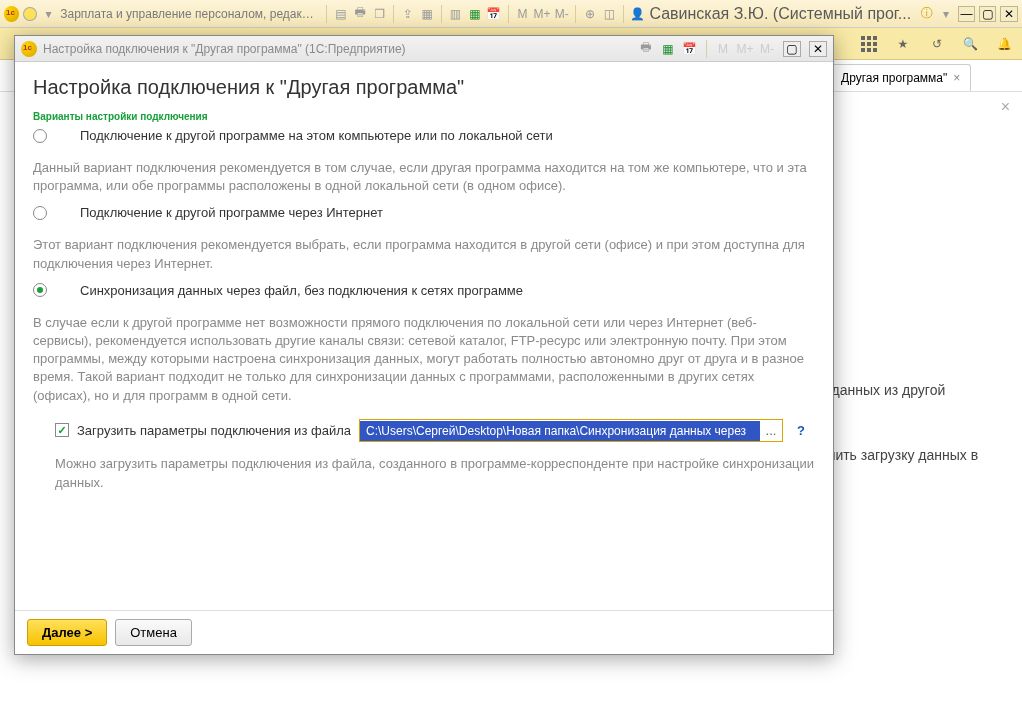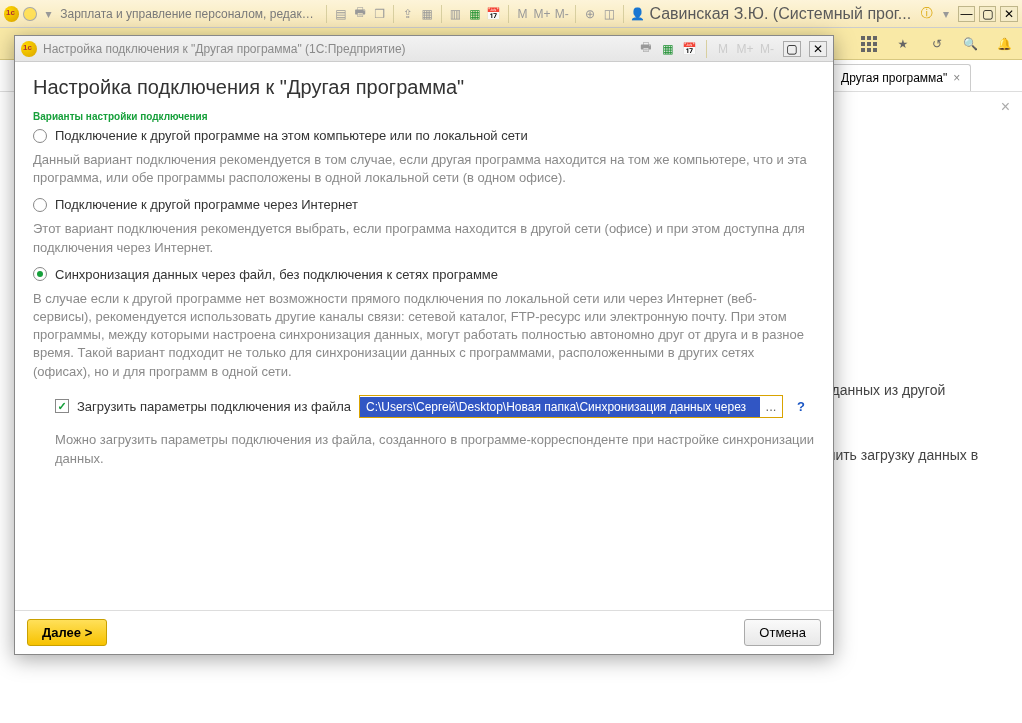--- a/index.html
+++ b/index.html
@@ -37,33 +37,33 @@
   .modal-title { color: #8a8a8a; font-size: 12px; flex: 1; }
   .modal-tb-icon { width: 16px; height: 16px; display: flex; align-items: center; justify-content: center; color: #999; cursor: pointer; }
   .modal-winbtn { width: 18px; height: 16px; border: 1px solid #aaa; background: #eee; display: flex; align-items: center; justify-content: center; cursor: pointer; margin-left: 2px; }
 
   .modal-body { flex: 1; padding: 14px 18px; color: #5e5e5e; font-size: 13px; overflow: hidden; }
   .modal-heading { font-size: 20px; font-weight: normal; color: #333; margin-bottom: 12px; }
   .section-title { color: #17a03b; font-size: 10px; font-weight: bold; margin-bottom: 6px; }
   .radio-row { display: flex; align-items: center; gap: 8px; margin: 4px 0; }
   .radio { width: 14px; height: 14px; border: 1px solid #888; border-radius: 50%; display: inline-flex; align-items: center; justify-content: center; cursor: pointer; background: #fff; }
   .radio.sel::after { content: ""; width: 6px; height: 6px; border-radius: 50%; background: #17a03b; }
-  .option-text { color: #333; cursor: pointer; }
-  .desc { color: #8a8a8a; margin: 8px 0 10px 0; line-height: 1.4; }
+  .option-text { color: #333; cursor: pointer; margin-left: 25px; }
+  .desc { color: #8a8a8a; margin: 16px 0 10px 0; line-height: 1.4; }
 
   .check-row { display: flex; align-items: center; gap: 8px; margin-top: 14px; margin-left: 22px; }
   .checkbox { width: 14px; height: 14px; border: 1px solid #888; background: #fff; display: inline-flex; align-items: center; justify-content: center; cursor: pointer; }
   .checkbox.checked::after { content: "✓"; color: #17a03b; font-size: 11px; font-weight: bold; }
   .file-wrap { display: flex; align-items: flex-end; border: 1px solid #d9a300; }
   .file-text { background: #3156c4; color: #fff; padding: 3px 6px; font-size: 12px; width: 400px; overflow: hidden; white-space: nowrap; }
   .file-browse { width: 22px; text-align: center; cursor: pointer; color: #666; background: #fff; padding: 3px 0; }
   .help-q { color: #1a56c4; cursor: pointer; font-weight: bold; margin-left: 6px; }
   .note { color: #8a8a8a; margin-top: 12px; margin-left: 22px; line-height: 1.5; }
 
-  .modal-footer { height: 44px; border-top: 1px solid #ddd; display: flex; align-items: center; justify-content: space-between; padding: 0 12px; gap: 8px; }
+  .modal-footer { height: 44px; border-top: 1px solid #ddd; display: flex; align-items: center; justify-content: flex-start; padding: 0 12px; gap: 8px; }
   .btn { padding: 5px 14px; border: 1px solid #aaa; background: linear-gradient(#fafafa,#e8e8e8); border-radius: 3px; cursor: pointer; font-size: 13px; }
   .btn-primary { background: linear-gradient(#ffe05a,#f7c200); border-color: #c9a000; font-weight: bold; }
 
   
   .bg-frag { position: absolute; color: #444; font-size: 14px; }
 </style>
 </head>
 <body>
 
 <div class="app-header">

